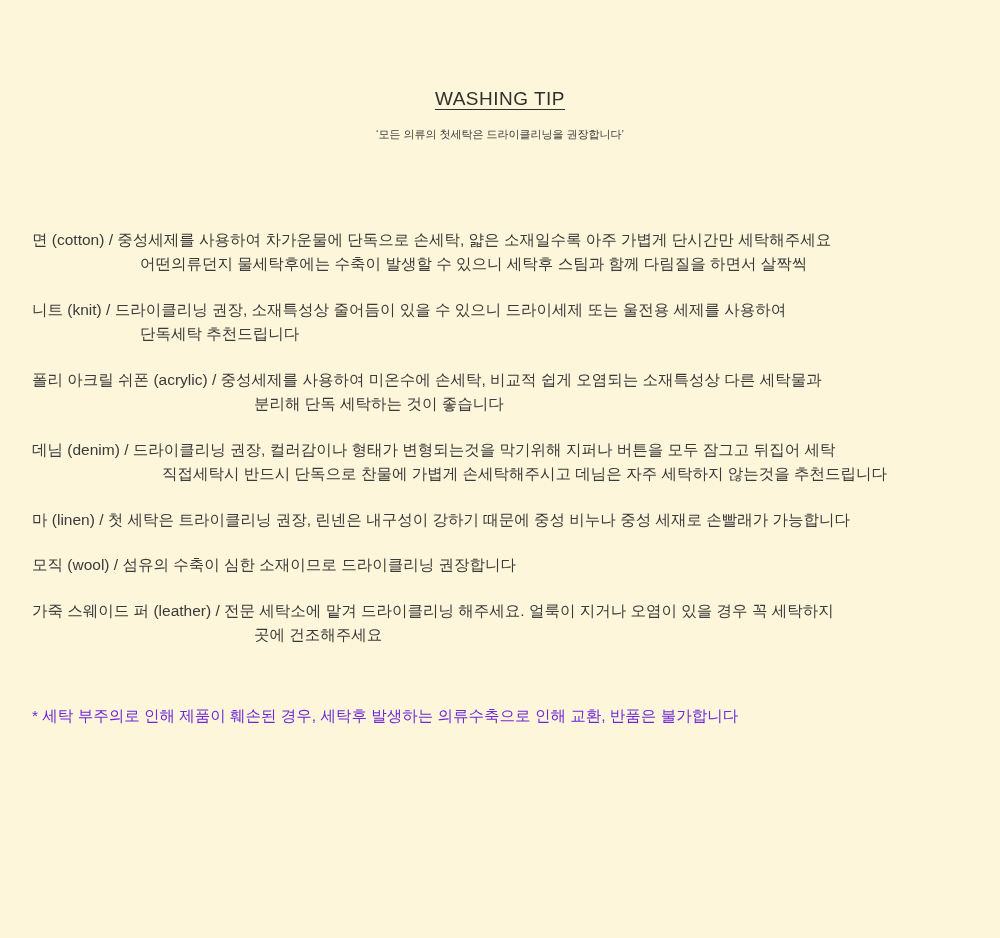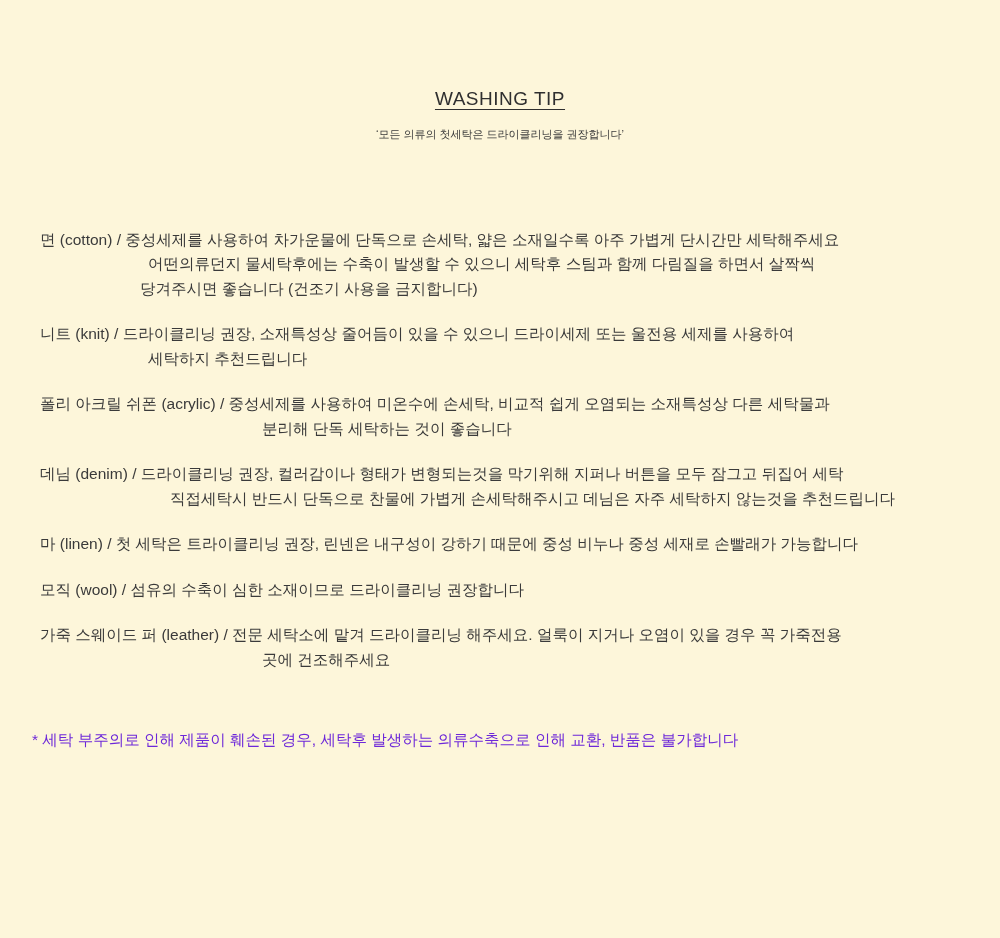--- a/index.html
+++ b/index.html
@@ -32,21 +32,21 @@
     text-underline-offset: 4px;
     display: inline-block;
   }
   .subtitle {
     margin-top: 17px;
     font-size: 11px;
     color: #3a3a3a;
   }
   .content {
     margin-top: 86px;
-    padding-left: 40px;
+    padding-left: 32px;
     padding-right: 18px;
   }
   .entry {
     margin-bottom: 21px;
   }
   .entry .line {
     font-size: 15.5px;
     line-height: 1.58;
     color: #3a3a3a;
     white-space: pre;
@@ -69,41 +69,40 @@
 
   <div class="header">
     <div class="title">WASHING TIP</div>
     <div class="subtitle">‘모든 의류의 첫세탁은 드라이클리닝을 권장합니다’</div>
   </div>
 
   <div class="content">
       <div class="entry">
         <div class="line" style="padding-left: 0px;">면 (cotton) / 중성세제를 사용하여 차가운물에 단독으로 손세탁, 얇은 소재일수록 아주 가볍게 단시간만 세탁해주세요</div>
         <div class="line cont" style="padding-left: 108px;">어떤의류던지 물세탁후에는 수축이 발생할 수 있으니 세탁후 스팀과 함께 다림질을 하면서 살짝씩</div>
-        <div class="line cont" style="padding-left: 100px;">당겨주시면 좋습니다 (건조기 사용을 금지합니다)</div>
       </div>
       <div class="entry">
         <div class="line" style="padding-left: 0px;">니트 (knit) / 드라이클리닝 권장, 소재특성상 줄어듬이 있을 수 있으니 드라이세제 또는 울전용 세제를 사용하여</div>
-        <div class="line cont" style="padding-left: 108px;">세탁하지 추천드립니다</div>
+        <div class="line cont" style="padding-left: 108px;">단독세탁 추천드립니다</div>
       </div>
       <div class="entry">
         <div class="line" style="padding-left: 0px;">폴리 아크릴 쉬폰 (acrylic) / 중성세제를 사용하여 미온수에 손세탁, 비교적 쉽게 오염되는 소재특성상 다른 세탁물과</div>
         <div class="line cont" style="padding-left: 222px;">분리해 단독 세탁하는 것이 좋습니다</div>
       </div>
       <div class="entry">
         <div class="line" style="padding-left: 0px;">데님 (denim) / 드라이클리닝 권장, 컬러감이나 형태가 변형되는것을 막기위해 지퍼나 버튼을 모두 잠그고 뒤집어 세탁</div>
         <div class="line cont" style="padding-left: 130px;">직접세탁시 반드시 단독으로 찬물에 가볍게 손세탁해주시고 데님은 자주 세탁하지 않는것을 추천드립니다</div>
       </div>
       <div class="entry">
         <div class="line" style="padding-left: 0px;">마 (linen) / 첫 세탁은 트라이클리닝 권장, 린넨은 내구성이 강하기 때문에 중성 비누나 중성 세재로 손빨래가 가능합니다</div>
       </div>
       <div class="entry">
         <div class="line" style="padding-left: 0px;">모직 (wool) / 섬유의 수축이 심한 소재이므로 드라이클리닝 권장합니다</div>
       </div>
       <div class="entry">
-        <div class="line" style="padding-left: 0px;">가죽 스웨이드 퍼 (leather) / 전문 세탁소에 맡겨 드라이클리닝 해주세요. 얼룩이 지거나 오염이 있을 경우 꼭 가죽전용</div>
+        <div class="line" style="padding-left: 0px;">가죽 스웨이드 퍼 (leather) / 전문 세탁소에 맡겨 드라이클리닝 해주세요. 얼룩이 지거나 오염이 있을 경우 꼭 세탁하지</div>
         <div class="line cont" style="padding-left: 222px;">곳에 건조해주세요</div>
       </div>
     </div>
 
   <div class="footnote">* 세탁 부주의로 인해 제품이 훼손된 경우, 세탁후 발생하는 의류수축으로 인해 교환, 반품은 불가합니다</div>
 
 </div>
 
 </body></html>

